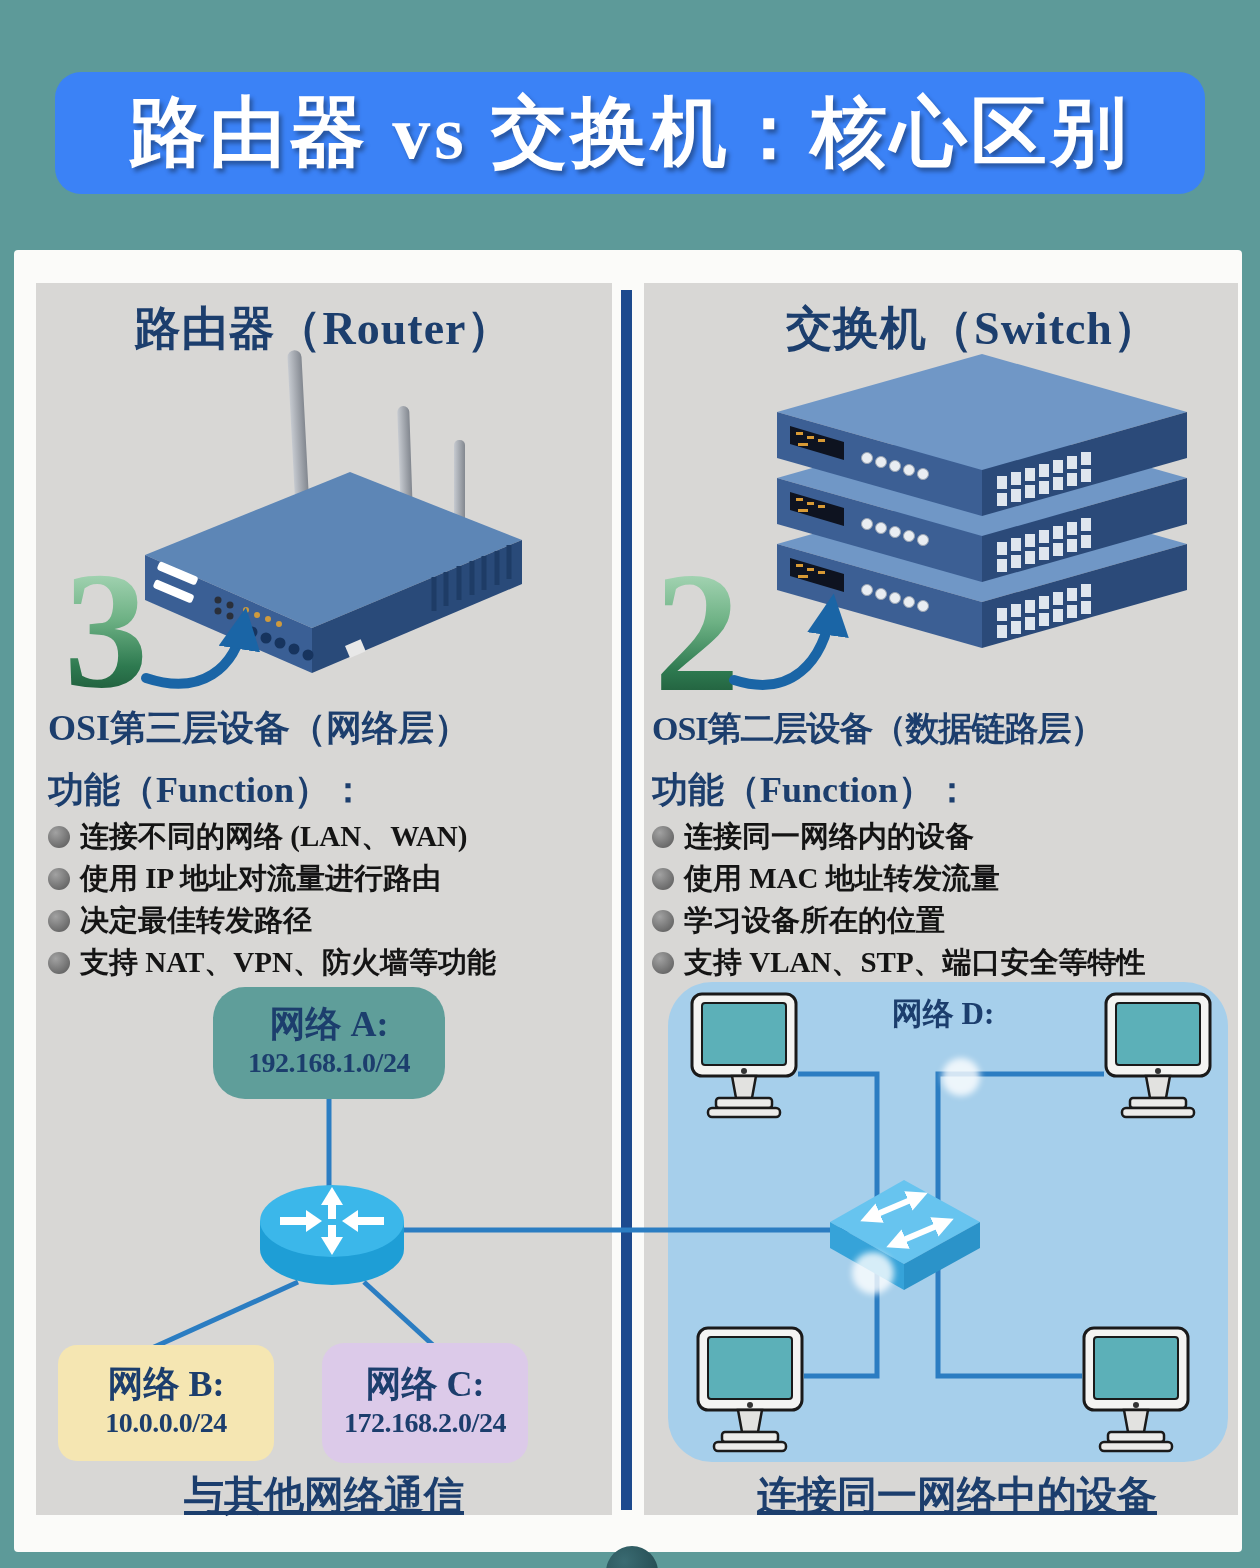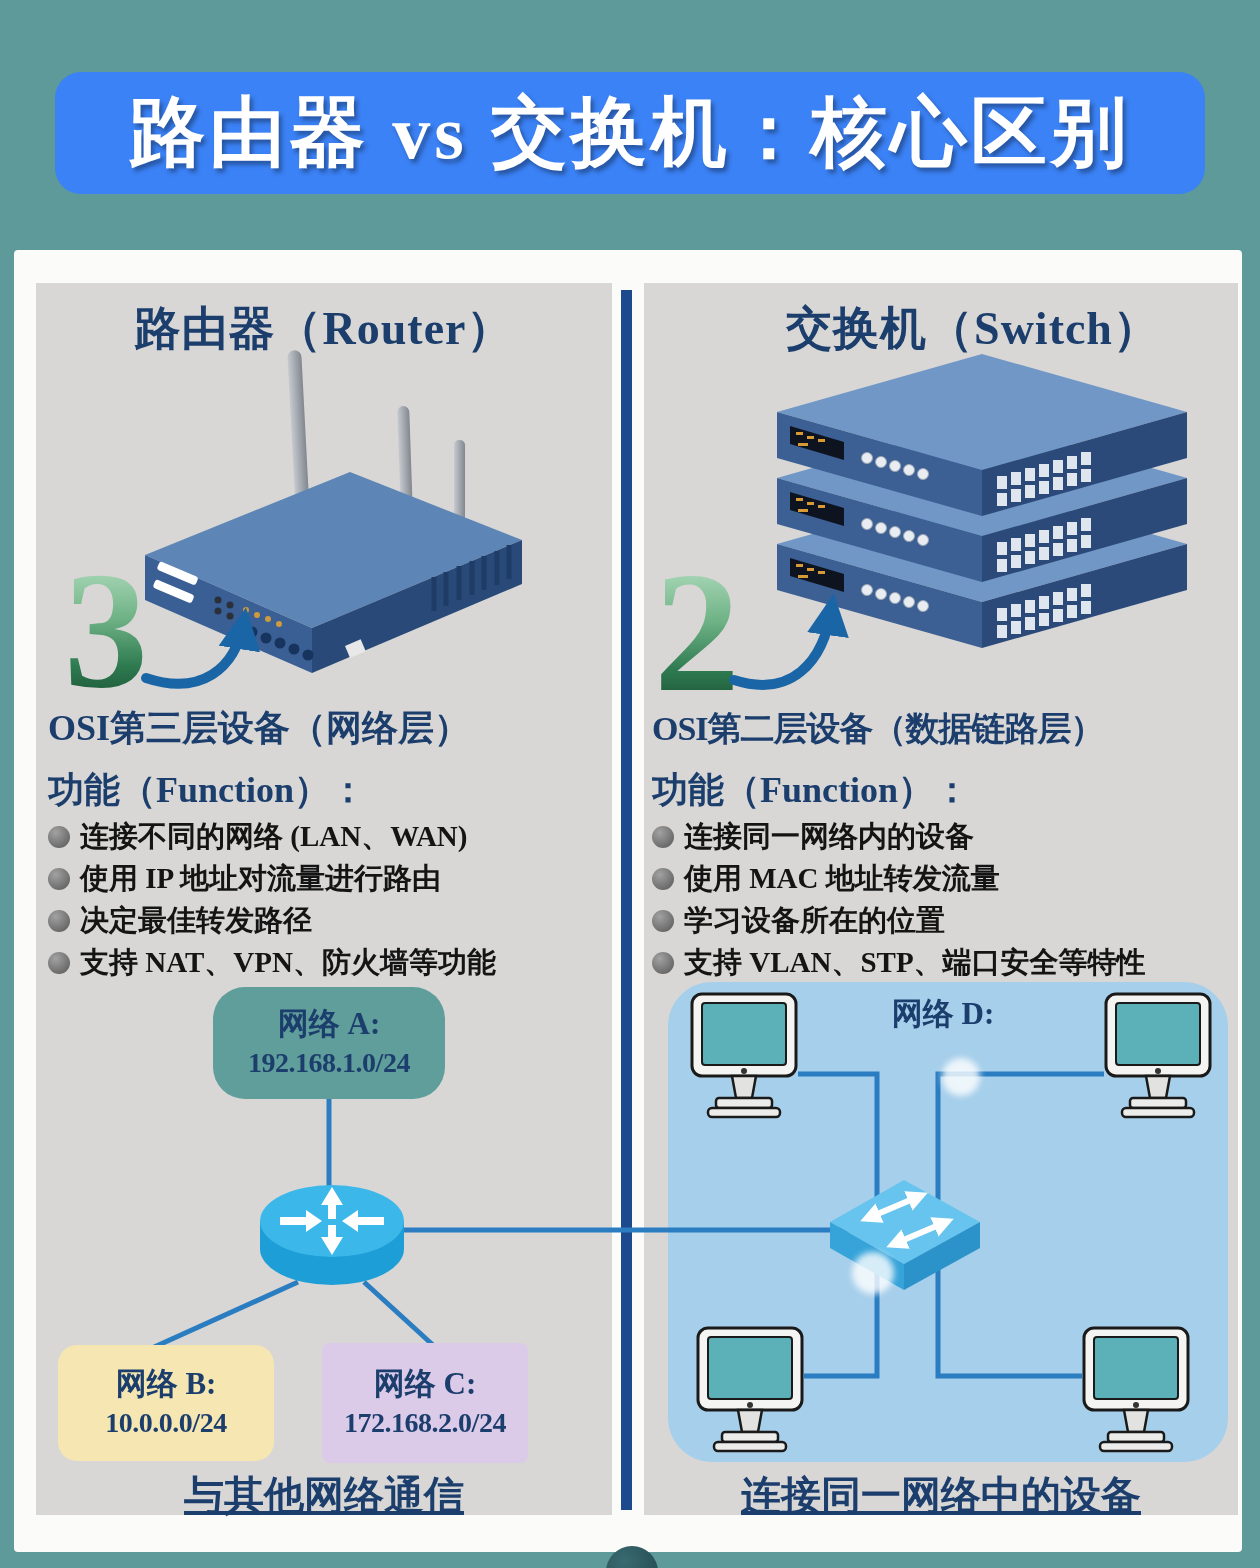--- a/index.html
+++ b/index.html
@@ -25,32 +25,32 @@
   .col-title{font-size:46px;font-weight:700;color:#1c3e6d;text-align:center;letter-spacing:1px;white-space:nowrap;}
   .osi{font-size:36px;font-weight:700;color:#1c3e6d;white-space:nowrap;}
   .osi-sm{font-size:34px;letter-spacing:-1px;}
   .func{font-size:36px;font-weight:700;color:#1c3e6d;white-space:nowrap;}
   .brow{display:flex;align-items:center;height:42px;}
   .bdot{width:22px;height:22px;border-radius:50%;flex:0 0 auto;margin-right:10px;
     background:radial-gradient(circle at 35% 30%,#a2a2a2,#555555);}
   .btxt{font-size:29px;font-weight:700;color:#141414;white-space:nowrap;}
   .netbox{display:flex;flex-direction:column;align-items:center;justify-content:center;
     color:#1c3e6d;font-weight:700;text-align:center;}
-  .netbox .l1{font-size:31px;line-height:40px;}
+  .netbox .l1{font-size:36px;line-height:40px;}
   .netbox .l2{font-size:28px;line-height:38px;letter-spacing:-0.5px;}
   .box-a{left:213px;top:987px;width:232px;height:112px;background:#5f9e9a;border-radius:32px;}
   .box-b{left:58px;top:1345px;width:216px;height:116px;background:#f5e6b2;border-radius:19px;}
-  .box-c{left:322px;top:1343px;width:206px;height:120px;background:#dccae9;border-radius:8px;}
+  .box-c{left:322px;top:1343px;width:206px;height:120px;background:#dccae9;border-radius:22px;}
   .lan-panel{left:668px;top:982px;width:560px;height:480px;background:#a6cfeb;border-radius:44px;}
   .netd{left:783px;top:993px;width:320px;text-align:center;color:#1c3e6d;font-weight:700;}
   .netd .l1{font-size:31px;line-height:42px;}
   .netd .l2{font-size:30px;line-height:40px;}
   .caption{font-size:40px;font-weight:700;color:#1c3e6d;text-align:center;white-space:nowrap;text-decoration:underline;}
   .cap-left{left:36px;top:1468px;width:576px;}
-  .cap-right{left:644px;top:1468px;width:594px;}
+  .cap-right{left:644px;top:1468px;width:594px;padding-left:16px;}
   .blob{background:rgba(255,255,255,.8);border-radius:50%;filter:blur(3px);}
   .footer-logo{left:606px;top:1546px;width:52px;height:52px;border-radius:50%;
     background:radial-gradient(circle at 35% 30%,#3a6b72,#1e4349);}
 </style>
 </head>
 <body>
 
 <div class="page">
 
   <div class="abs header-banner">

